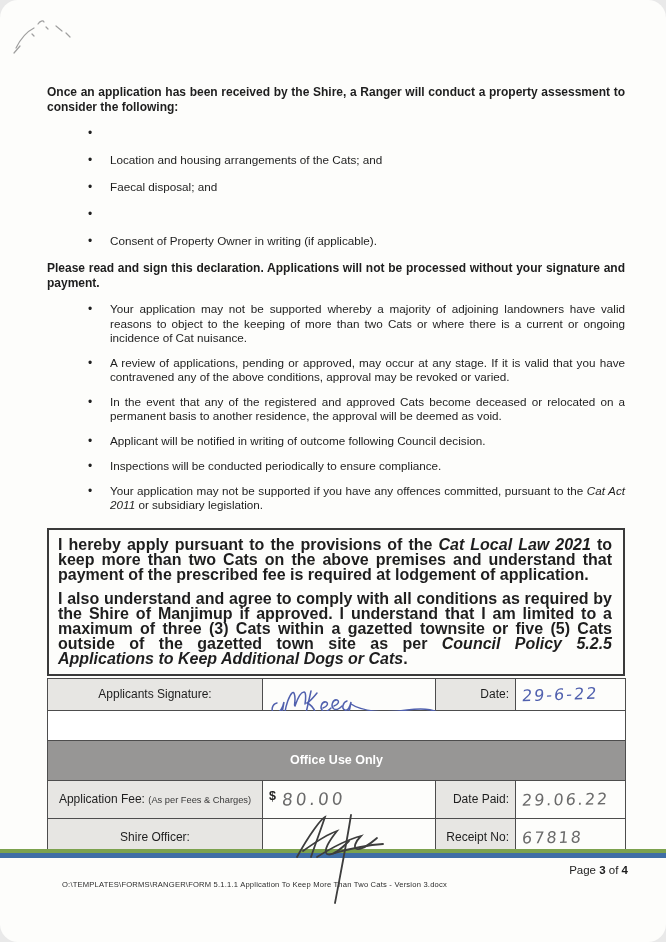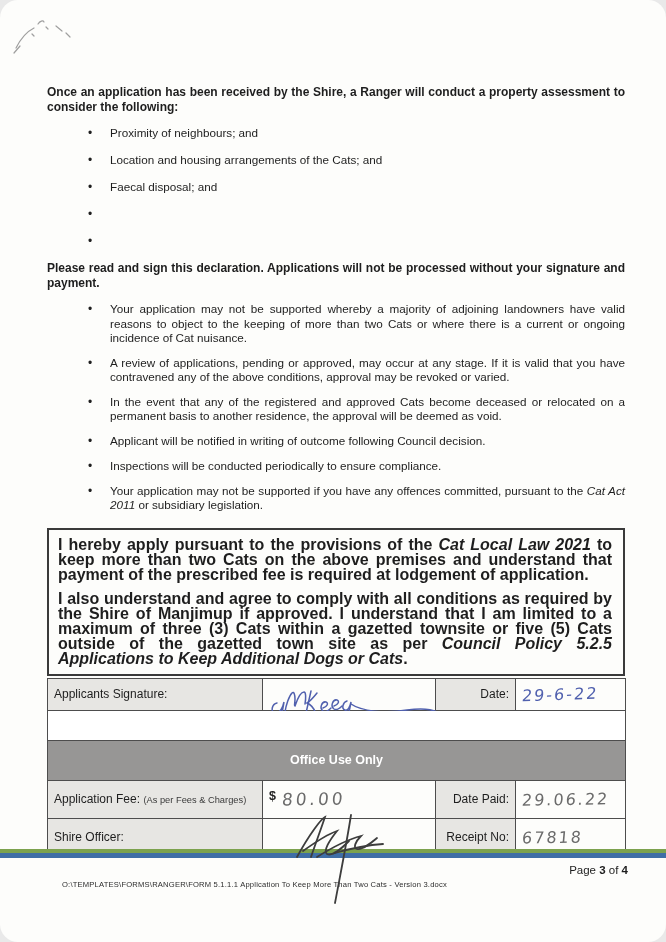--- a/index.html
+++ b/index.html
@@ -34,21 +34,21 @@
   .decl-box p {
     font-size:16px; font-weight:bold; line-height:15px; text-align:justify;
   }
   .decl-box p + p { margin-top:9px; }
 
   table.form { border-collapse:collapse; width:578px; margin-top:2px; table-layout:fixed; }
   table.form td {
     border:1.5px solid #4d4d4d; font-size:12px; vertical-align:middle;
     padding:2px 6px; position:relative;
   }
-  td.shaded { background:#e7e6e3; }
+  td.shaded { background:#e7e6e3;text-align:center; }
   td.rlabel { text-align:right; padding-right:7px; }
   .col1 { width:215px; } .col2 { width:173px; } .col3 { width:80px; } .col4 { width:110px; }
   tr.r-sign td { height:32px; }
   tr.r-gap td { height:30px; background:#fff; }
   tr.r-office td {
     height:40px; background:#979695; color:#fff; font-weight:bold;
     text-align:center; font-size:12.5px;
   }
   tr.r-fee td, tr.r-officer td { height:38px; }
   .small-note { font-size:9.3px; color:#3a3a3a; font-weight:normal; }
@@ -89,35 +89,35 @@
     </g>
   </svg>
 
   <div class="content">
 
     <p class="para-bold">Once an application has been received by the Shire, a Ranger will conduct a property assessment to consider the following:</p>
 
     <div class="blist blist1">
       <div class="bitem">
         <span class="dot">•</span>
-        <span class="btxt">Proximity of neighbours; and</span>
       </div>
       <div class="bitem">
         <span class="dot">•</span>
         <span class="btxt">Location and housing arrangements of the Cats; and</span>
       </div>
       <div class="bitem">
         <span class="dot">•</span>
         <span class="btxt">Faecal disposal; and</span>
       </div>
       <div class="bitem">
         <span class="dot">•</span>
       </div>
       <div class="bitem">
         <span class="dot">•</span>
+        <span class="btxt">Consent of Property Owner in writing (if applicable).</span>
       </div>
     </div>
 
     <p class="para-bold">Please read and sign this declaration. Applications will not be processed without your signature and payment.</p>
 
     <div class="blist blist2">
       <div class="bitem">
         <span class="dot">•</span>
         <span class="btxt">Your application may not be supported whereby a majority of adjoining landowners have valid reasons to object to the keeping of more than two Cats or where there is a current or ongoing incidence of Cat nuisance.</span>
       </div>

